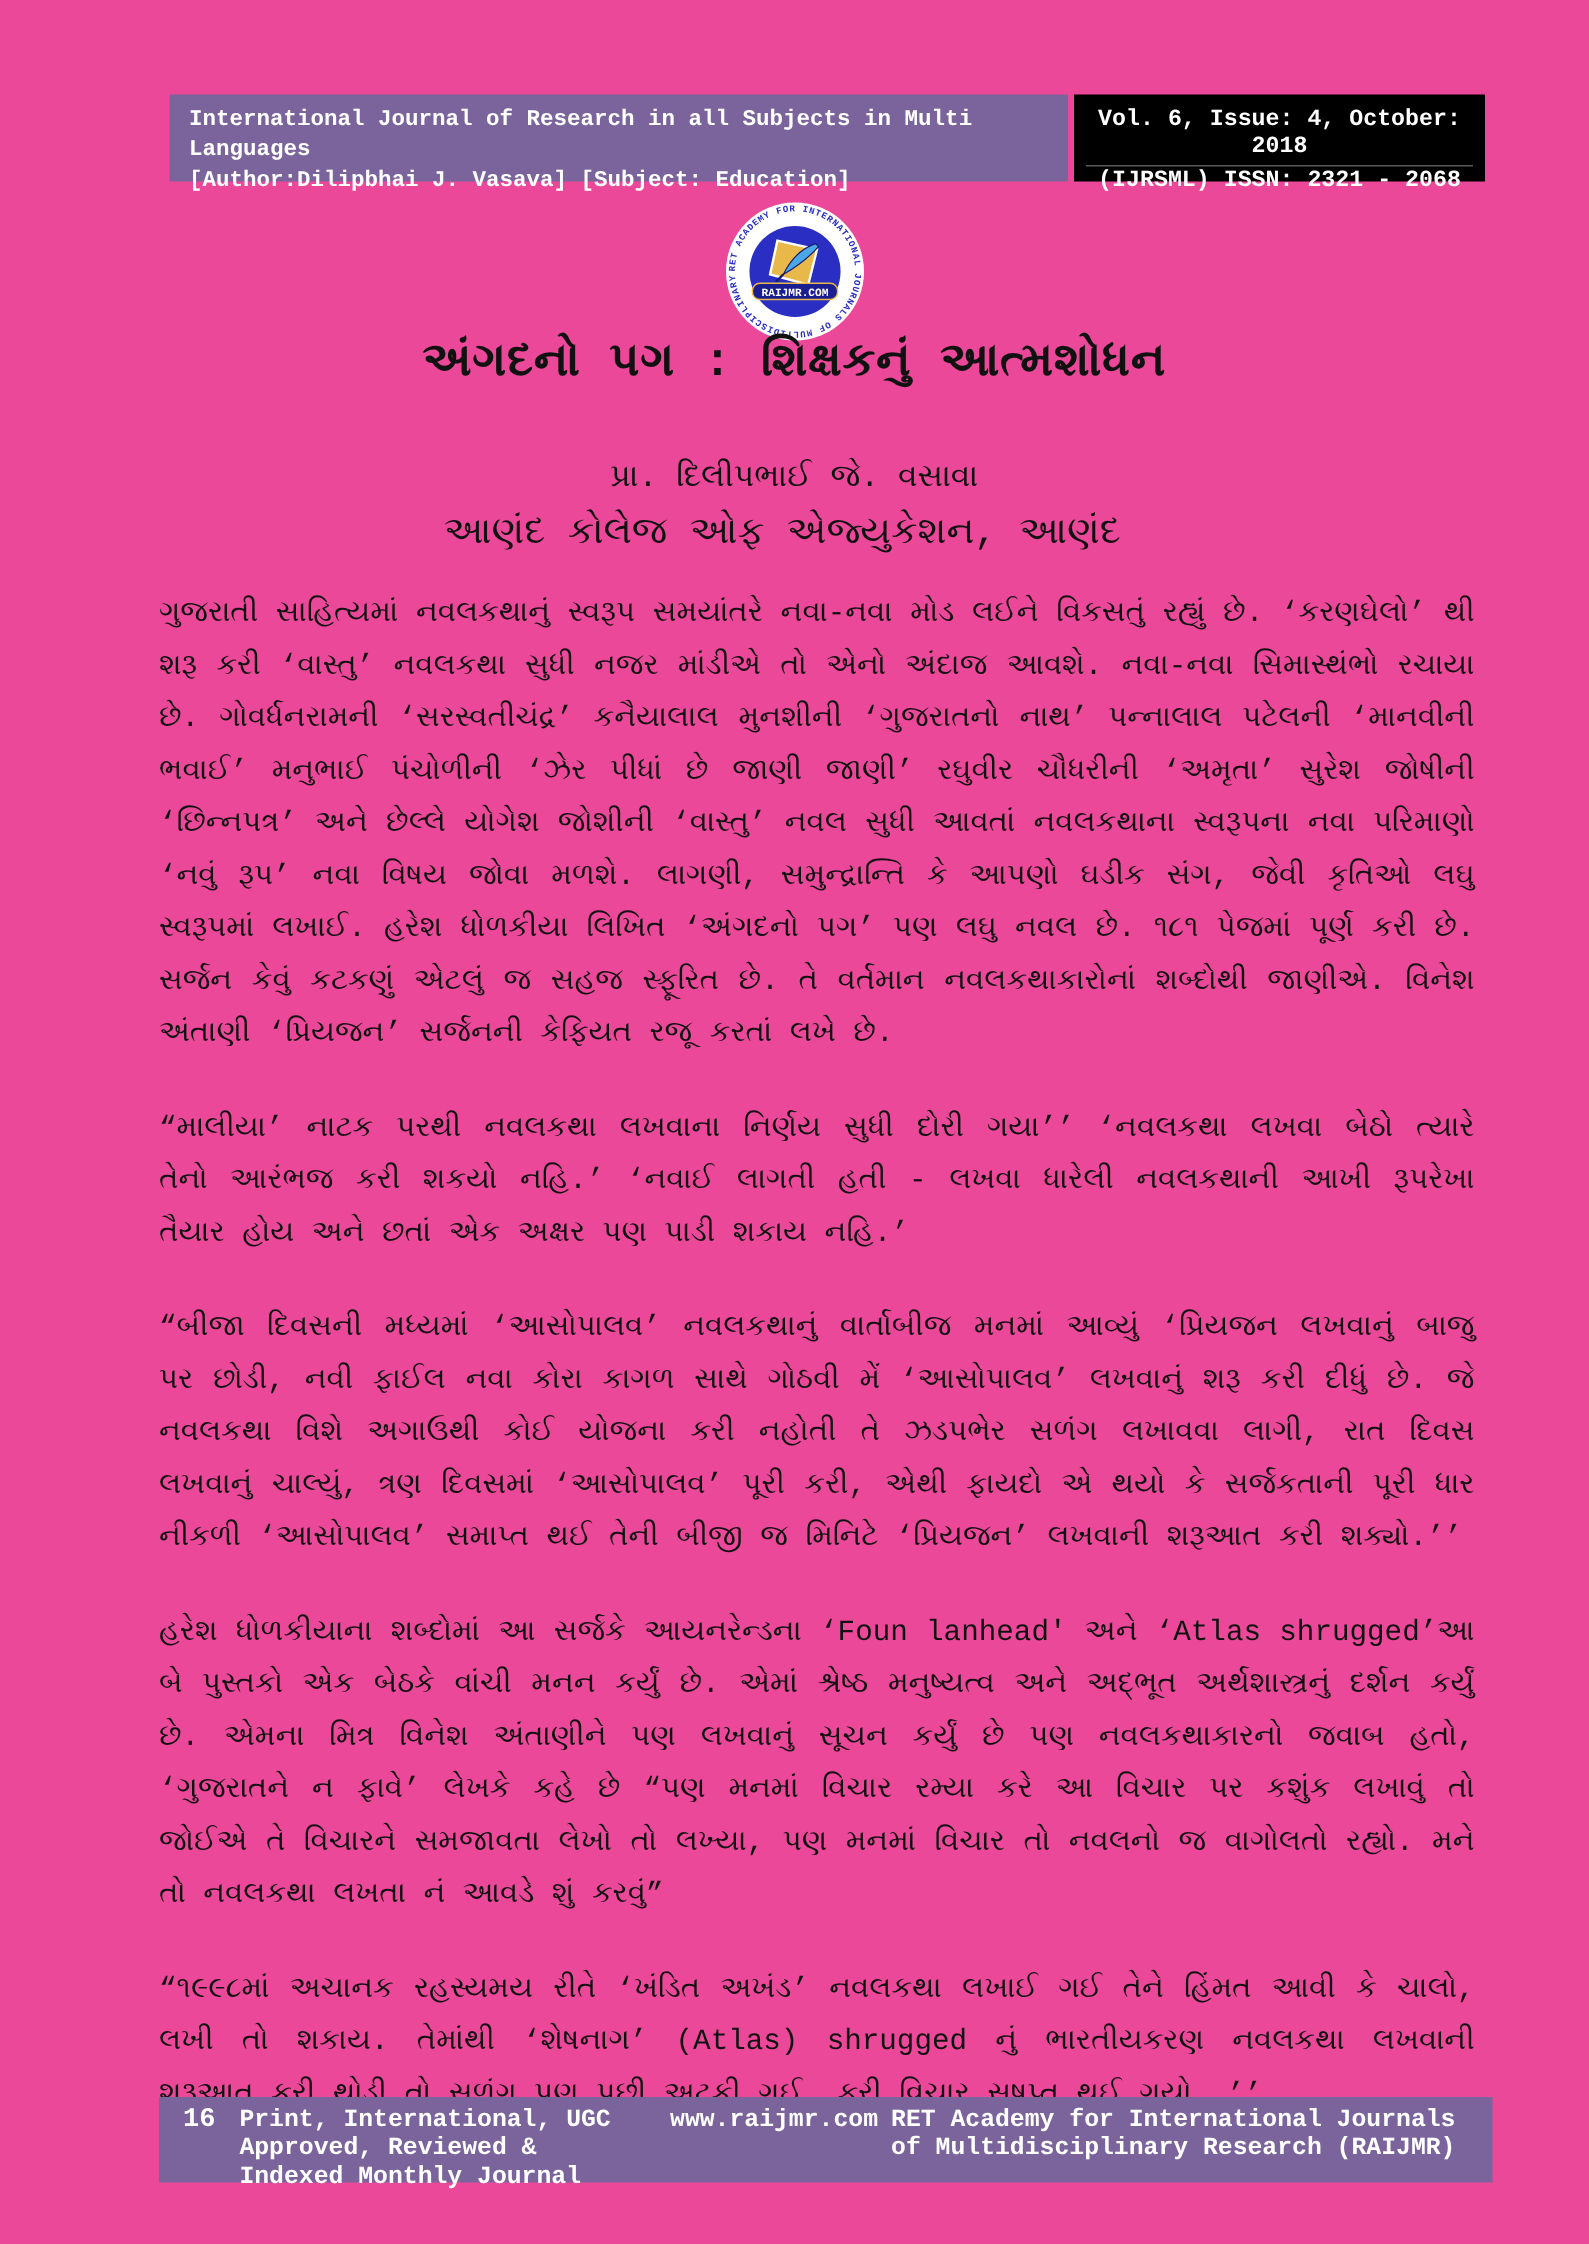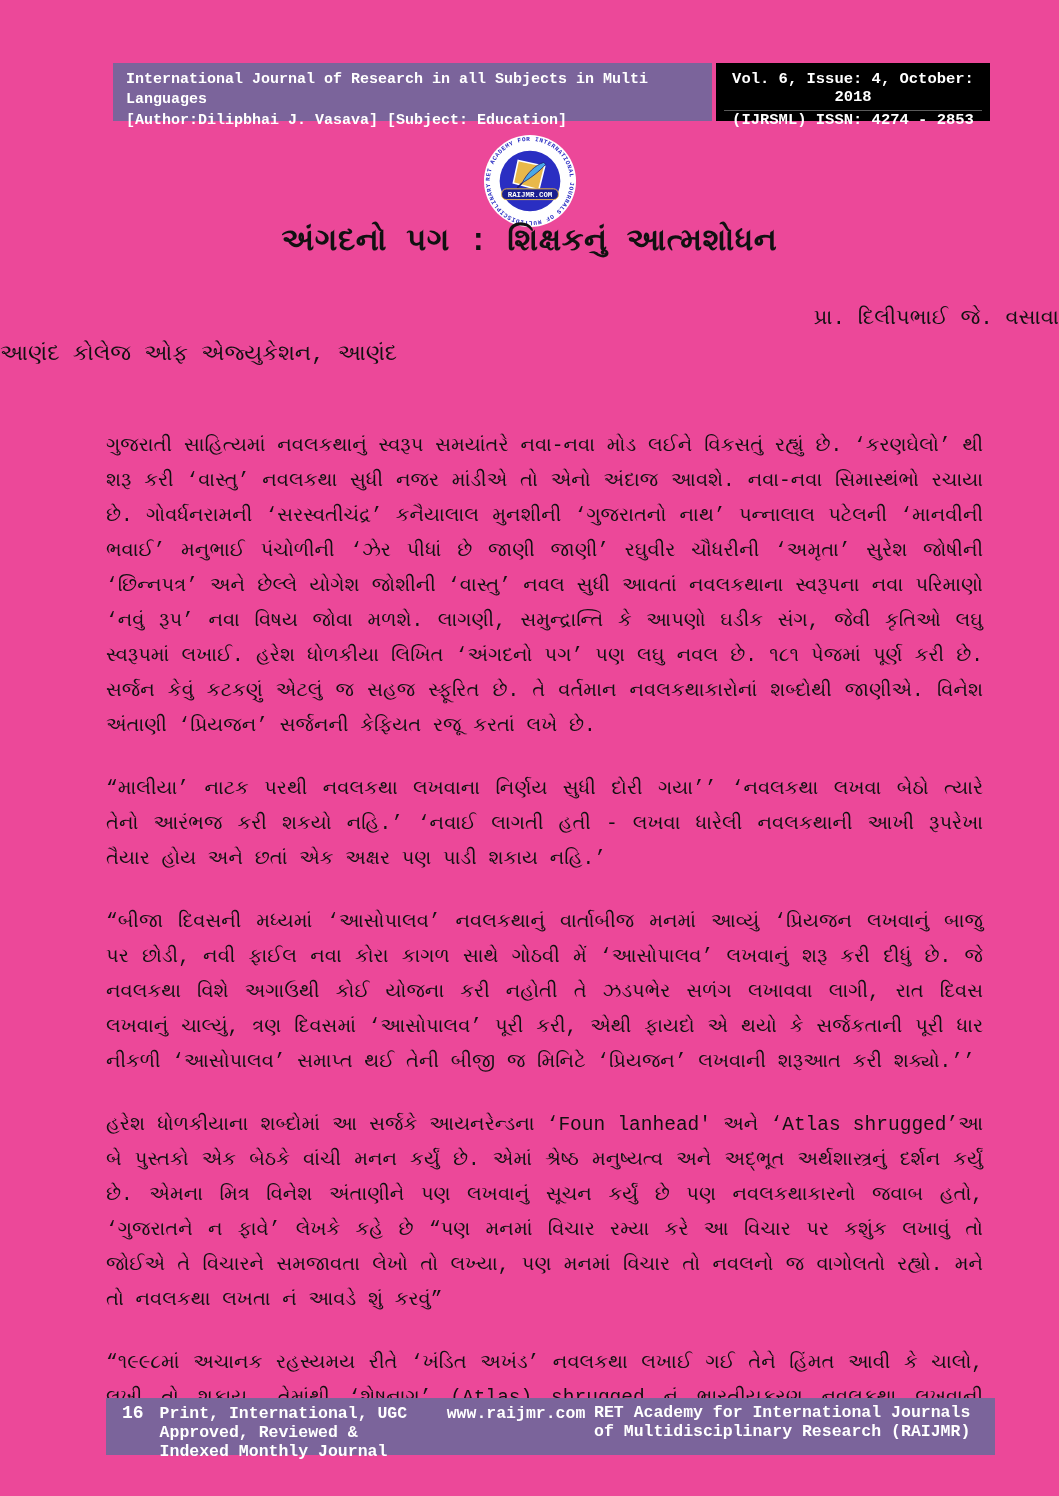--- a/index.html
+++ b/index.html
@@ -20,25 +20,25 @@
     width:274px; margin-left:4px; background:#000; color:#fff;
     display:flex; flex-direction:column; justify-content:space-between;
     font-weight:bold; font-size:15.5px; text-align:center; padding:7px 8px;
   }
   .header-right .hr-line1 { border-bottom:1px solid #5a5a5a; padding-bottom:4px; }
   
   .logo-wrap { position:absolute; top:134px; left:0; right:0; display:flex; justify-content:center; }
   
   .article-title { position:absolute; top:224px; left:0; right:0; text-align:center;
     font-size:31px; font-weight:bold; letter-spacing:0.5px; }
-  .article-author { position:absolute; top:306px; left:0; right:0; text-align:right; font-size:21px; }
-  .article-affiliation { position:absolute; top:341px; left:0; right:16px; text-align:left; font-size:22px; }
+  .article-author { position:absolute; top:306px; left:0; right:0; text-align:center; font-size:21px; }
+  .article-affiliation { position:absolute; top:341px; left:0; right:16px; text-align:center; font-size:25px; }
   
   .body-text { position:absolute; top:392px; left:106px; right:76px;
-    font-size:19.5px; line-height:35px; text-align:justify;margin-top:37px; }
+    font-size:19.5px; line-height:35px; text-align:justify; }
   .body-text p { margin:0 0 28px 0; }
   .body-text p:last-child { margin-bottom:0; }
   
   .footer {
     position:absolute; top:1398px; left:106px; right:64px; height:57px;
     background:#7b649b; color:#fff; font-weight:bold; font-size:16.5px;
     padding:5px 16px 4px 16px; display:flex; justify-content:space-between;
   }
   .footer-line1 { display:flex; align-items:baseline; }
   .footer-page-number { font-size:18px; margin-right:16px; }
@@ -51,21 +51,21 @@
 
 <div class="page">
 
   <header class="header">
     <div class="header-left">
       <div>International Journal of Research in all Subjects in Multi Languages</div>
       <div>[Author:Dilipbhai J. Vasava] [Subject: Education]</div>
     </div>
     <div class="header-right">
       <div class="hr-line1">Vol. 6, Issue: 4, October: 2018</div>
-      <div>(IJRSML)  ISSN: 4274 - 2853</div>
+      <div>(IJRSML)  ISSN: 2321 - 2068</div>
     </div>
   </header>
 
   <div class="logo-wrap">
     <svg width="94" height="94" viewBox="0 0 96 96" aria-hidden="true">
       <defs>
         <path id="ringPath" d="M48,48 m-41,0 a41,41 0 1,1 82,0 a41,41 0 1,1 -82,0"></path>
       </defs>
       <circle cx="48" cy="48" r="47" fill="#ffffff"></circle>
       <text font-size="6.2" font-weight="bold" fill="#2a2ec2" letter-spacing="0.6">

